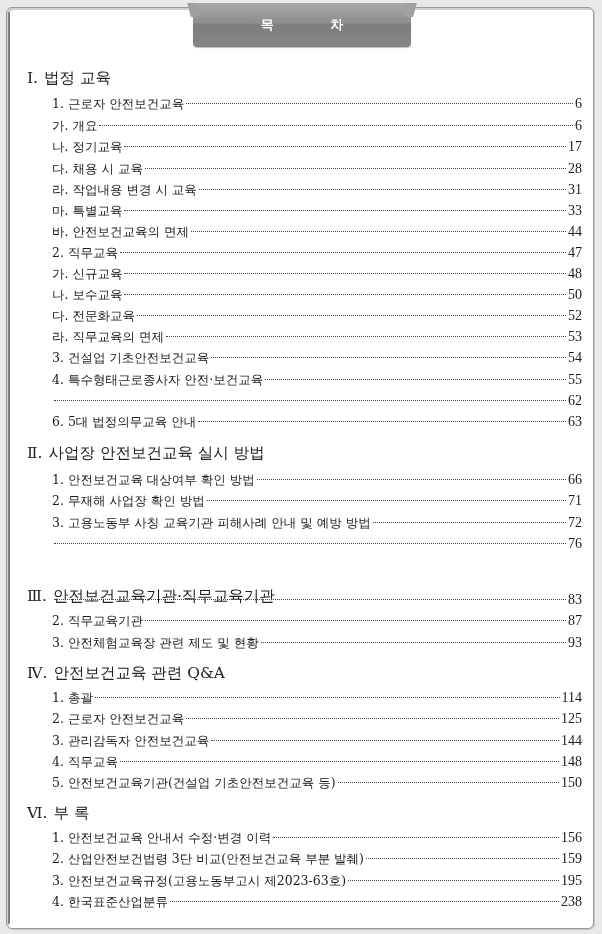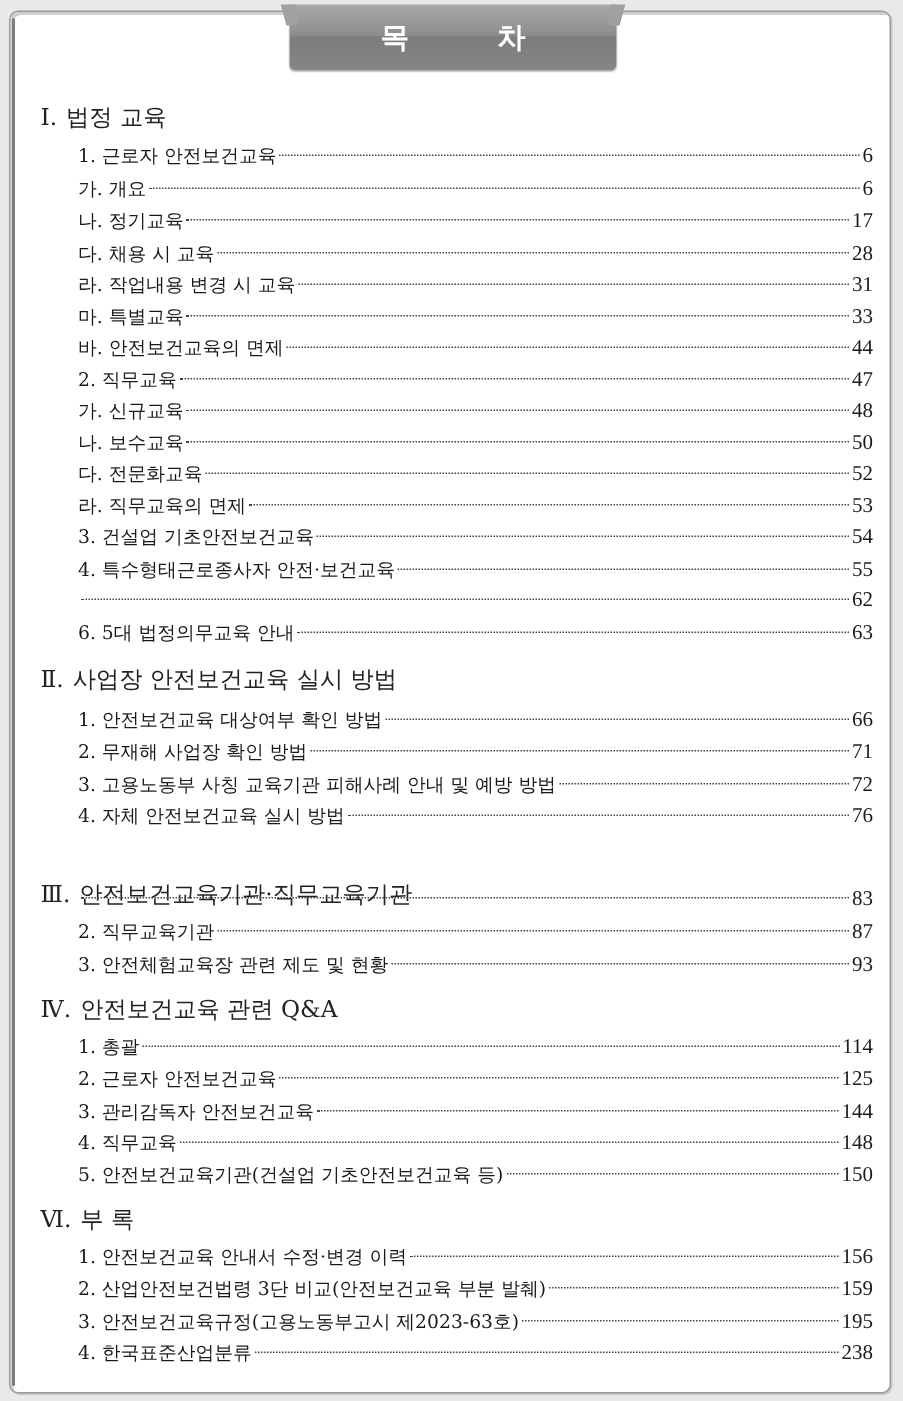--- a/index.html
+++ b/index.html
@@ -34,21 +34,21 @@
   }
   .title-tab::before, .title-tab::after {
     content: ""; position: absolute; top: 0; width: 10px; height: 14px; background: #a0a0a0;
   }
   .title-tab::before { left: -4px; border-radius: 0 0 6px 0; transform: skewX(15deg); }
   .title-tab::after { right: -4px; border-radius: 0 0 0 6px; transform: skewX(-15deg); }
   .title-text {
     color: #ffffff;
     font-family: "DejaVu Sans", "Liberation Sans", sans-serif;
     font-weight: bold;
-    font-size: 19px;
+    font-size: 13px;
     letter-spacing: 26px;
     margin-right: -26px;
     position: relative; z-index: 1;
   }
   .toc { position: absolute; left: 0; top: 0; width: 100%; }
   .section-head {
     position: absolute;
     left: 27px;
     font-size: 15.5px;
     color: #222;
@@ -182,21 +182,20 @@
       <span class="label">2. 무재해 사업장 확인 방법</span>
       <span class="leader"></span>
       <span class="page">71</span>
     </div>
   <div class="row lvl1" style="top:514px">
       <span class="label">3. 고용노동부 사칭 교육기관 피해사례 안내 및 예방 방법</span>
       <span class="leader"></span>
       <span class="page">72</span>
     </div>
   <div class="row lvl1" style="top:535px">
-      <span class="label">4. 자체 안전보건교육 실시 방법</span>
       <span class="leader"></span>
       <span class="page">76</span>
     </div>
 
   <div class="section-head" style="top:586px">
     <span class="num">Ⅲ.</span><span>안전보건교육기관·직무교육기관</span>
   </div>
   <div class="row lvl1" style="top:591px">
       <span class="leader"></span>
       <span class="page">83</span>

